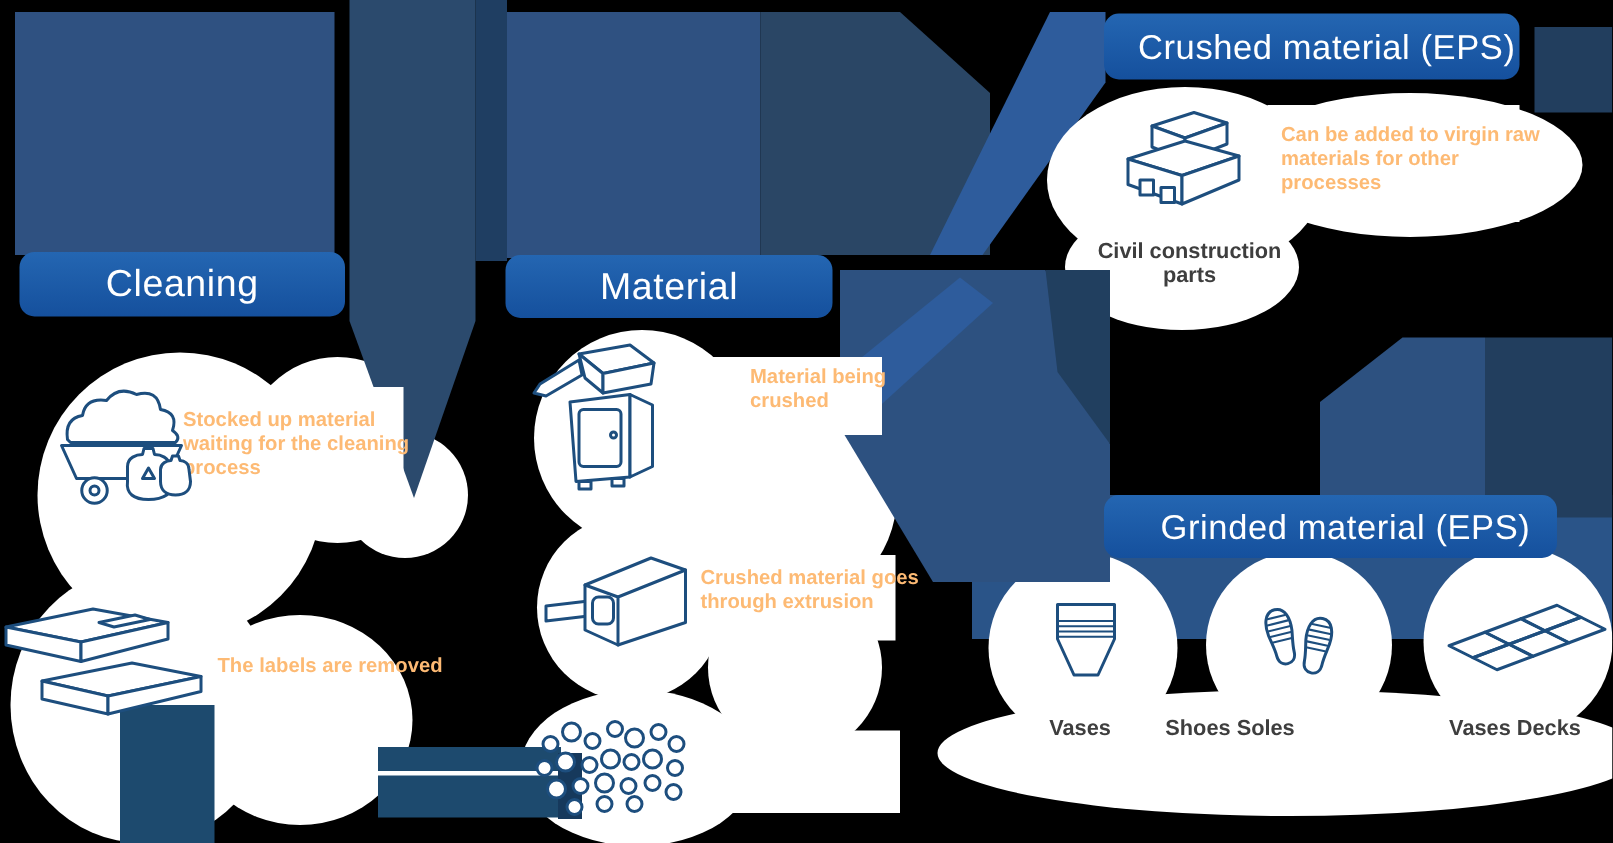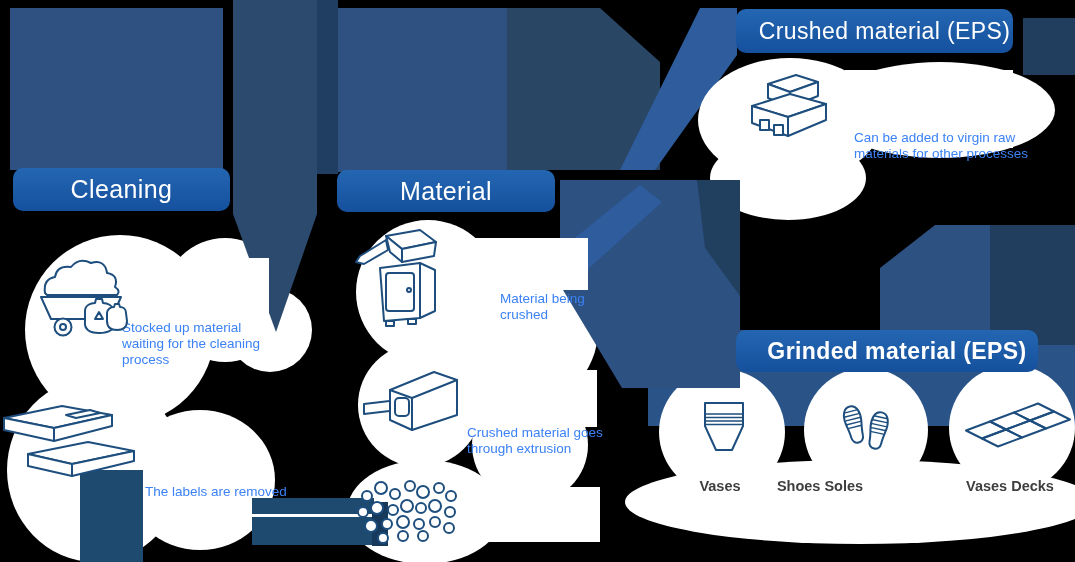--- a/index.html
+++ b/index.html
@@ -5,21 +5,21 @@
   html,body{margin:0;padding:0;background:#000;}
   #stage{position:relative;width:1075px;height:562px;background:#000;overflow:hidden;
          font-family:"Liberation Sans",sans-serif;}
   #bg{position:absolute;left:0;top:0;}
   .hdr{position:absolute;display:flex;align-items:center;justify-content:center;
        background:linear-gradient(180deg,#2466b2,#15509d);border-radius:10px;
        color:#fff;letter-spacing:.4px;font-weight:500;}
   .hdr-lg{font-size:25px;}
   .hdr-md{font-size:23px;padding-left:20px;}
   .wbox{position:absolute;background:#fff;}
-  .txt{position:absolute;color:#3b82f6;font-weight:normal;font-size:13.5px;line-height:1.2;margin-top:48px;}
+  .txt{position:absolute;color:#fdba74;font-weight:bold;font-size:13.5px;line-height:1.2;}
   .lbl{position:absolute;color:#3e3e3e;font-weight:bold;font-size:14.5px;text-align:center;}
   .icon{position:absolute;}
   .icon path,.icon rect,.icon circle,.icon ellipse,.icon line,.icon polygon
        {stroke:#1d4e7e;stroke-width:2;fill:#fff;stroke-linejoin:round;stroke-linecap:round;}
   .icon .thin{stroke-width:1.4;fill:none;}
   .icon .nofill{fill:none;}
 </style>
 </head>
 <body>
 
@@ -78,37 +78,38 @@
 
   <div class="hdr hdr-lg" style="left:13px;top:168px;width:217px;height:43px;">
     <span>Cleaning</span>
   </div>
   <div class="hdr hdr-lg" style="left:337px;top:170px;width:218px;height:42px;">
     <span>Material</span>
   </div>
   <div class="hdr hdr-md" style="left:736px;top:9px;width:257px;height:44px;">
     <span>Crushed material (EPS)</span>
   </div>
-  <div class="hdr hdr-md" style="left:736px;top:330px;width:282px;height:42px;font-weight:bold;">
+  <div class="hdr hdr-md" style="left:736px;top:330px;width:282px;height:42px;">
     <span>Grinded material (EPS)</span>
   </div>
 
   <div class="wbox" style="left:116px;top:258px;width:153px;height:92px;"></div>
   <div class="txt" style="left:122px;top:272px;width:160px;">Stocked up material waiting for the cleaning process</div>
   <div class="wbox" style="left:137px;top:424px;width:88px;height:38px;"></div>
   <div class="txt" style="left:145px;top:436px;white-space:nowrap;text-align:center;">The labels are removed</div>
 
   <div class="wbox" style="left:457px;top:238px;width:131px;height:52px;"></div>
   <div class="txt" style="left:500px;top:243px;width:122px;">Material being crushed</div>
   <div class="wbox" style="left:460px;top:370px;width:137px;height:57px;"></div>
   <div class="txt" style="left:467px;top:377px;width:150px;">Crushed material goes through extrusion</div>
   <div class="wbox" style="left:464px;top:487px;width:136px;height:55px;"></div>
 
   <div class="wbox" style="left:845px;top:70px;width:168px;height:78px;"></div>
   <div class="txt" style="left:854px;top:82px;width:180px;">Can be added to virgin raw materials for other processes</div>
+  <div class="lbl" style="left:718px;top:160px;width:150px;">Civil construction parts</div>
 
   <div class="lbl" style="left:660px;top:478px;width:120px;">Vases</div>
   <div class="lbl" style="left:760px;top:478px;width:120px;">Shoes Soles</div>
   <div class="lbl" style="left:950px;top:478px;width:120px;">Vases Decks</div>
 
   <svg class="icon" style="left:33px;top:255px;" width="95" height="82" viewBox="0 0 95 82">
     <path d="M12,38 Q10,24 22,22 Q24,10 38,12 Q46,2 58,8 Q72,4 74,18 Q86,20 82,32 Q88,36 84,40 L14,40 Z"></path>
     <path d="M8,42 L88,42 L78,64 L18,64 Z"></path>
     <circle cx="30" cy="72" r="8.5"></circle>
       <circle cx="30" cy="72" r="3"></circle>

